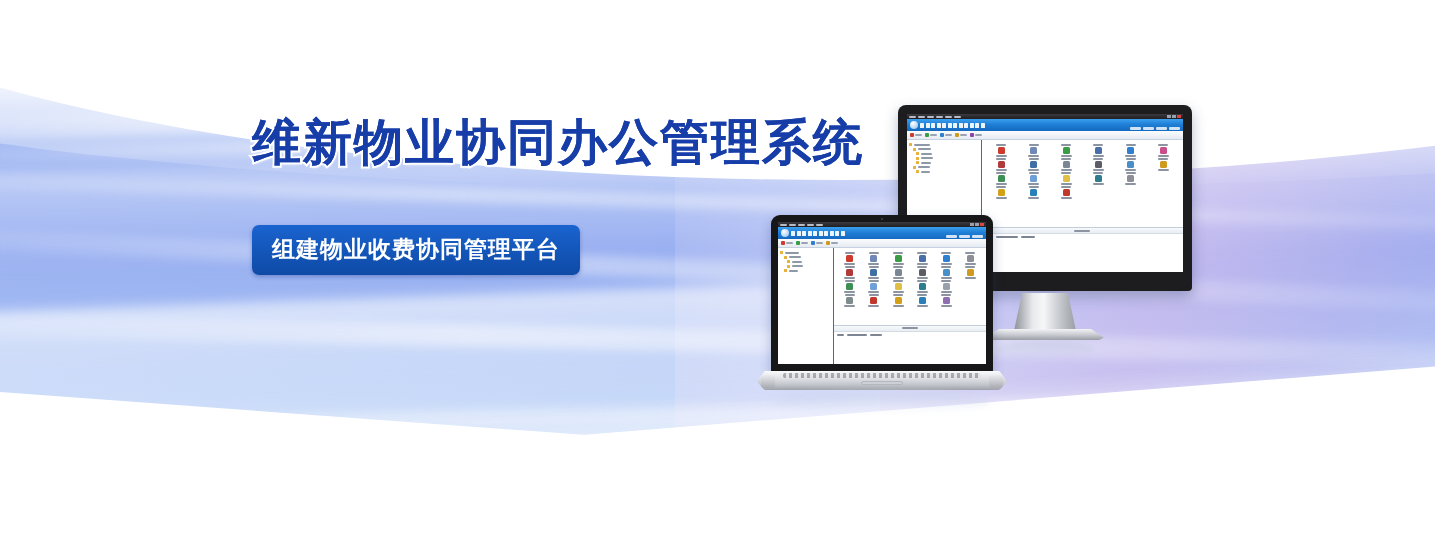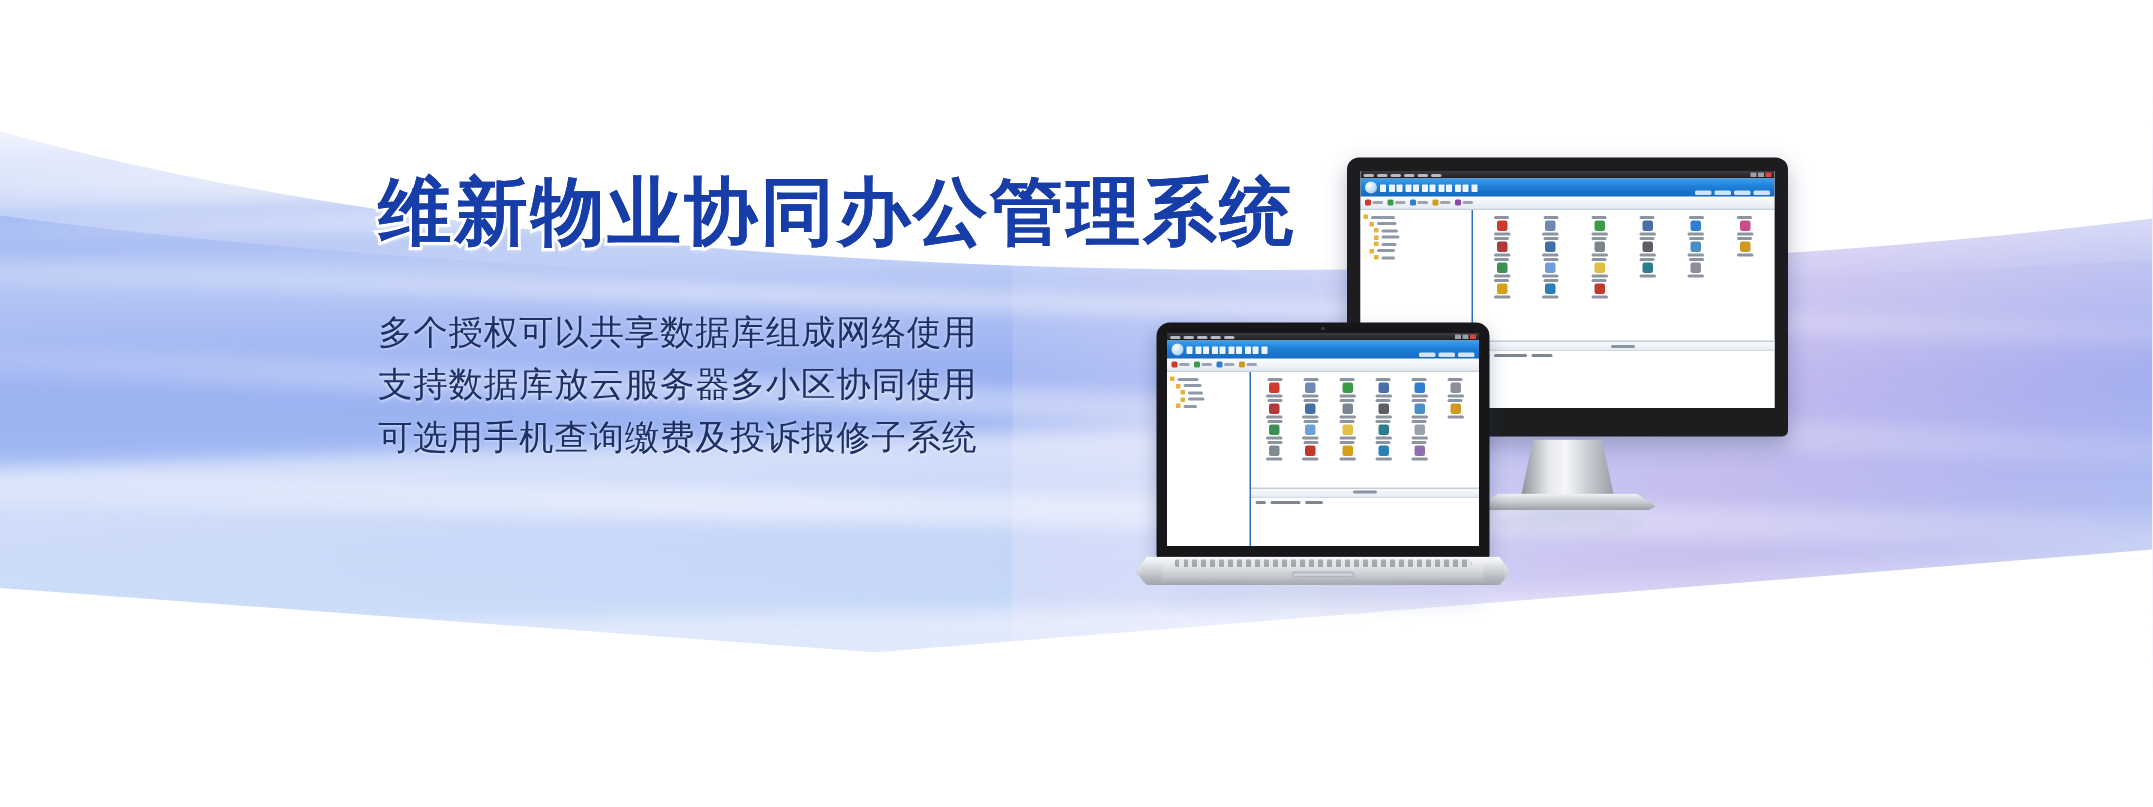--- a/index.html
+++ b/index.html
@@ -243,25 +243,21 @@
   <div class="w-left-soft"></div>
   <div class="w-bot-soft"></div>
   <div class="w-bot-white"></div>
   <div class="w-bot-white2"></div>
 
   <div class="copy">
     <div class="title-wrap">
       <div class="title">维新物业协同办公管理系统</div>
       <div class="title-fill">维新物业协同办公管理系统</div>
     </div>
-    <div class="bullets">
-      <div class="bullet">多个授权可以共享数据库组成网络使用</div>
-      <div class="bullet">支持数据库放云服务器多小区协同使用</div>
-      <div class="bullet">可选用手机查询缴费及投诉报修子系统</div>
-    </div>
+    <div class="badge">组建物业收费协同管理平台</div>
   </div>
 
   <div class="devices">
 
     <div class="monitor">
       <div class="mon-cam"></div>
       <div class="mon-bezel">
         <div class="screen">
           <div class="app-menu">
             <div class="menu-dots">

